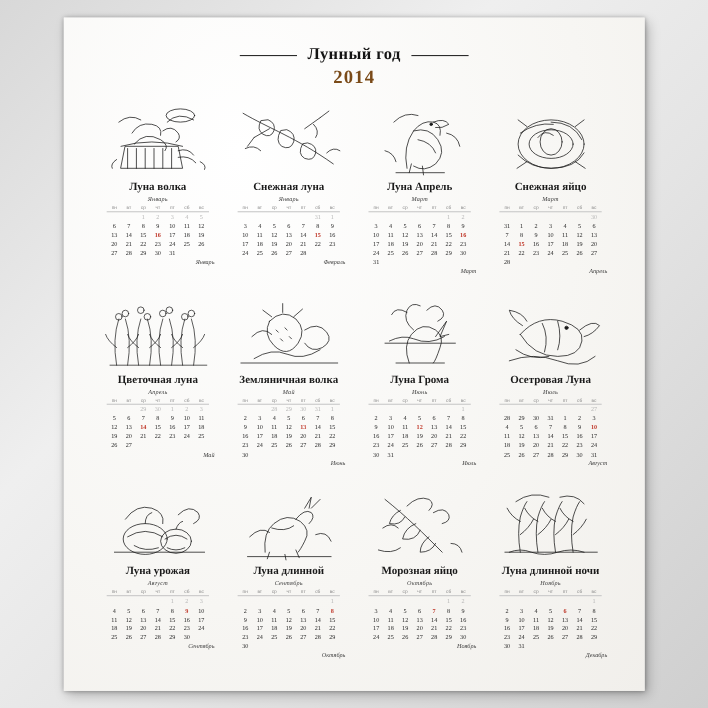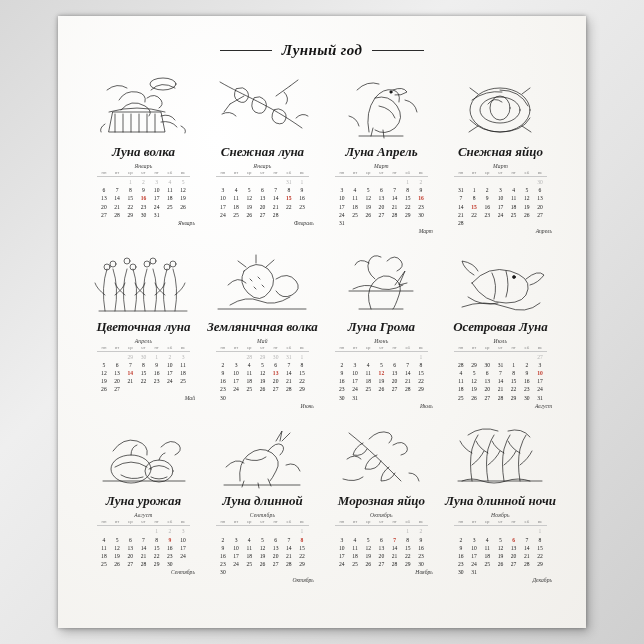--- a/index.html
+++ b/index.html
@@ -27,21 +27,21 @@
     position:absolute;left:30px;top:14px;width:468px;height:584px;
   }
   
   .title-row{
     display:flex;align-items:center;justify-content:center;
     gap:10px;margin-top:12px;
   }
   .rule{width:52px;height:1px;background:#2b2b2b;}
   .title{
     font-family:"Liberation Serif", serif;
-    font-size:15px;font-weight:bold;color:#141414;letter-spacing:.4px;font-style:italic;
+    font-size:15px;font-weight:bold;color:#141414;letter-spacing:.4px;
   }
   .year{
     text-align:center;font-family:"Liberation Serif", serif;
     font-size:17px;font-weight:bold;color:#7a4a18;margin-top:1px;letter-spacing:1px;
   }
   
   .grid{
     margin-top:10px;
     display:grid;
     grid-template-columns:repeat(4,1fr);
@@ -50,21 +50,21 @@
     height:520px;
   }
   .cell{position:relative;display:flex;flex-direction:column;align-items:center;}
   .art{
     width:106px;height:74px;position:relative;overflow:hidden;
     display:flex;align-items:center;justify-content:center;
   }
   .art svg{display:block;}
   .moon-name{
     font-family:"Liberation Serif", serif;
-    font-style:italic;font-weight:bold;font-size:13px;color:#1a1a1a;
+    font-weight:bold;font-size:10px;color:#1a1a1a;
     margin-top:1px;text-align:right;white-space:nowrap;
   }
   .month-head{
     font-family:"Liberation Serif", serif;
     font-style:italic;font-size:5.6px;color:#3a3a3a;margin-top:3px;
     text-align:center;letter-spacing:.2px;
   }
   .dow{
     display:grid;grid-template-columns:repeat(7,13.2px);
     justify-content:center;margin-top:1px;
@@ -99,20 +99,21 @@
 <div class="stage">
   <div class="poster">
     <div class="paper"></div>
     <div class="sheet">
 
       <div class="title-row">
         <div class="rule"></div>
         <div class="title">Лунный год</div>
         <div class="rule"></div>
       </div>
+      <div class="year">2014</div>
 
       <div class="grid" id="grid">
           <div class="cell">
             <div class="art">
               <svg width="104" height="72" viewBox="0 0 104 72">
       <g stroke="#1a1a1a" fill="none" stroke-linecap="round" stroke-linejoin="round" stroke-width="0.7">
         <path d="M18 62 h56 l-4 -20 h-48 z"></path>
         <path d="M18 42 q28 -8 56 0"></path>
         <path d="M24 62 v-18 M32 62 v-18 M40 62 v-18 M48 62 v-18 M56 62 v-18 M64 62 v-18"></path>
         <path d="M30 40 q10 -12 24 -4 q8 5 4 10"></path>

